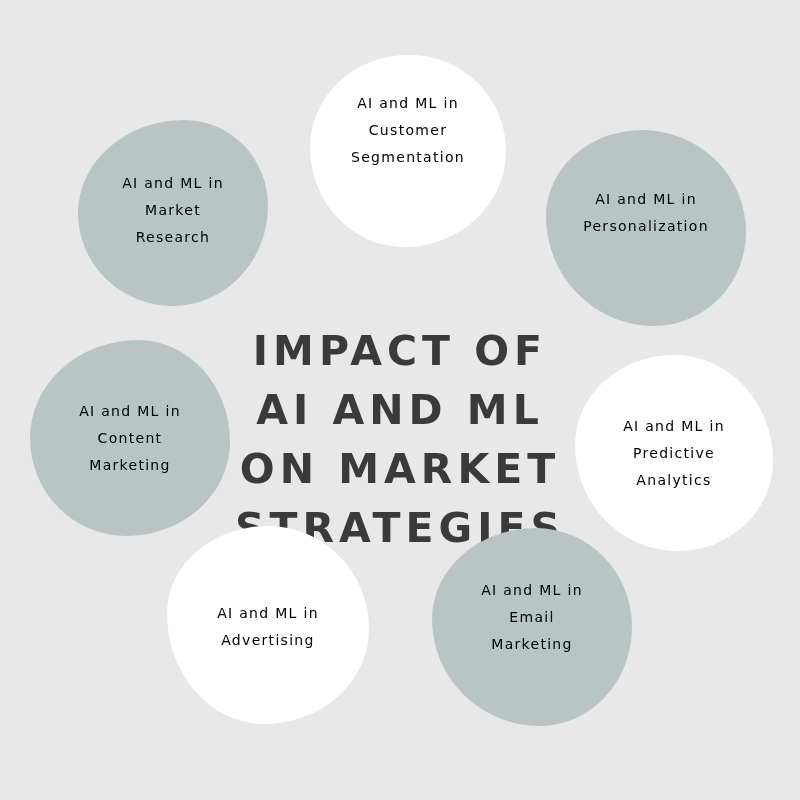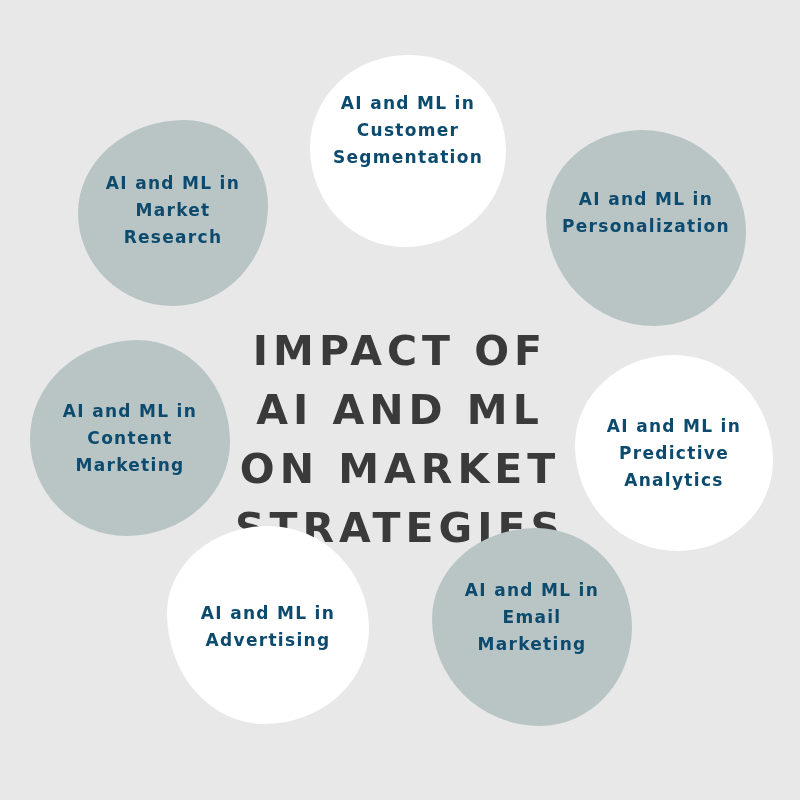--- a/index.html
+++ b/index.html
@@ -12,25 +12,25 @@
     }
     .blob {
       position: absolute;
       display: flex; align-items: center; justify-content: center;
       text-align: center;
       box-sizing: border-box;
     }
     .blob.grey { background: #b9c5c5; }
     .blob.white { background: #ffffff; }
     .blob .label {
-      font-weight: bold;
-      font-size: 17px;
+      font-weight: normal;
+      font-size: 14px;
       line-height: 27px;
       letter-spacing: 1.3px;
-      color: #0c4a6e;
+      color: #000000;
       white-space: pre-line;
     }
     .title {
       position: absolute;
       left: 200px; top: 282px; width: 400px;
       text-align: center;
       font-weight: bold;
       font-size: 41px;
       line-height: 59px;
       letter-spacing: 5px;

